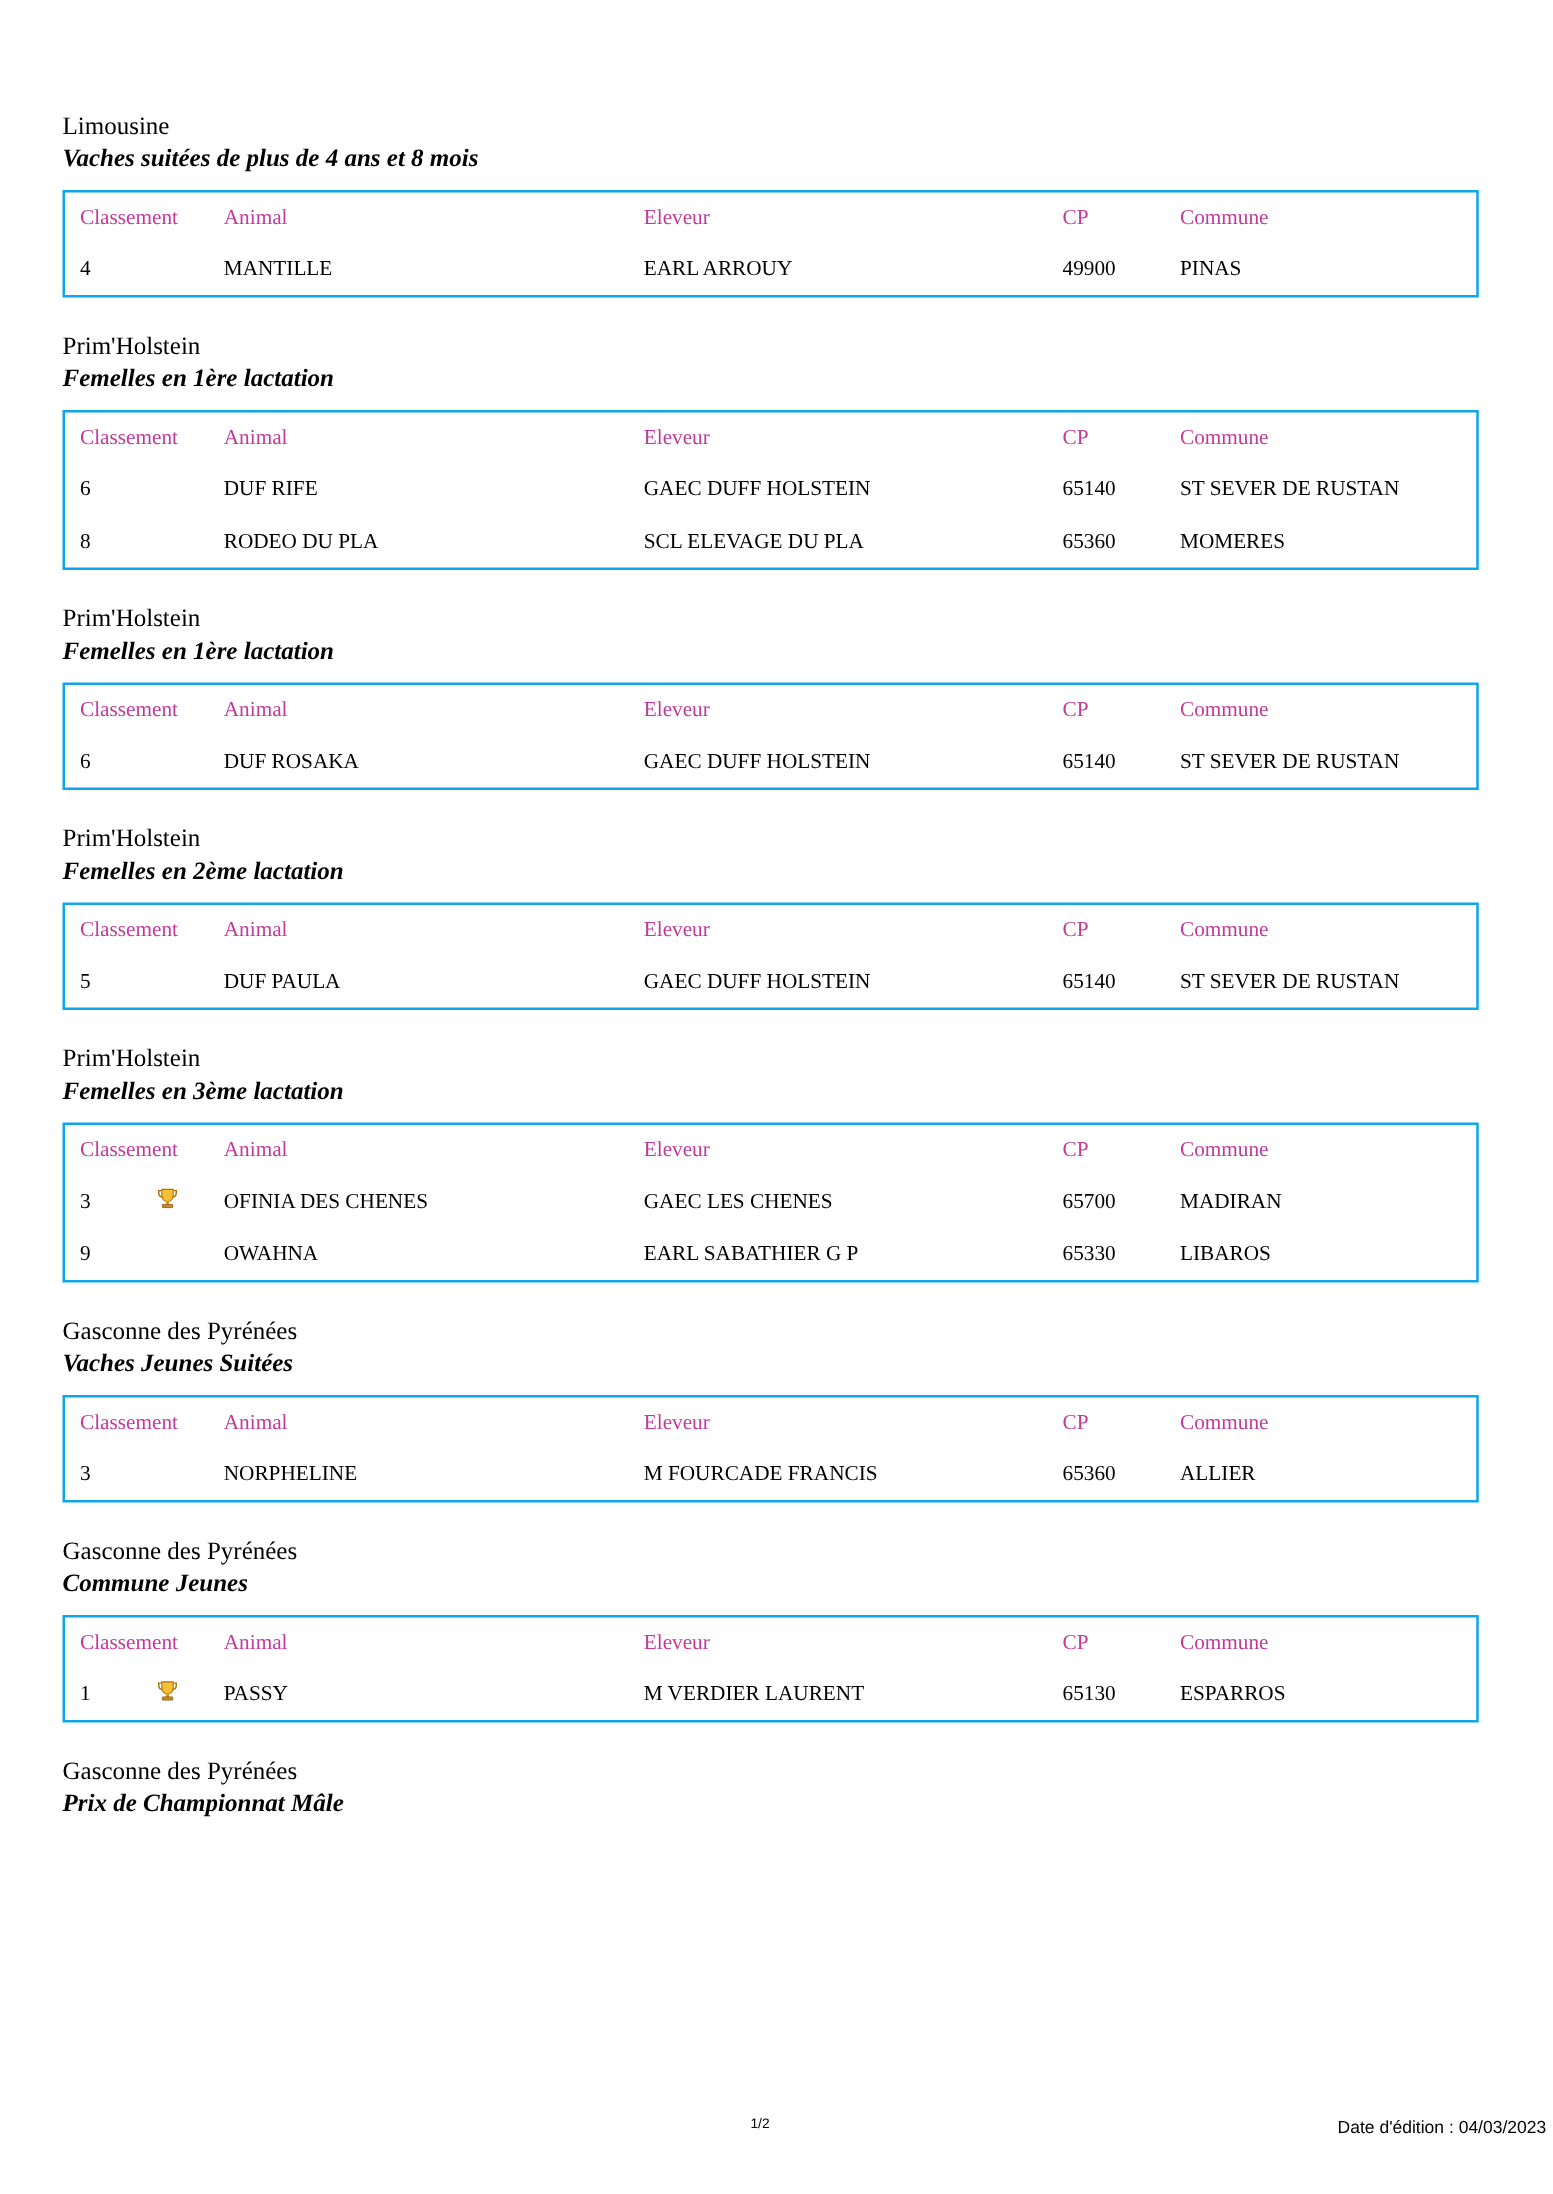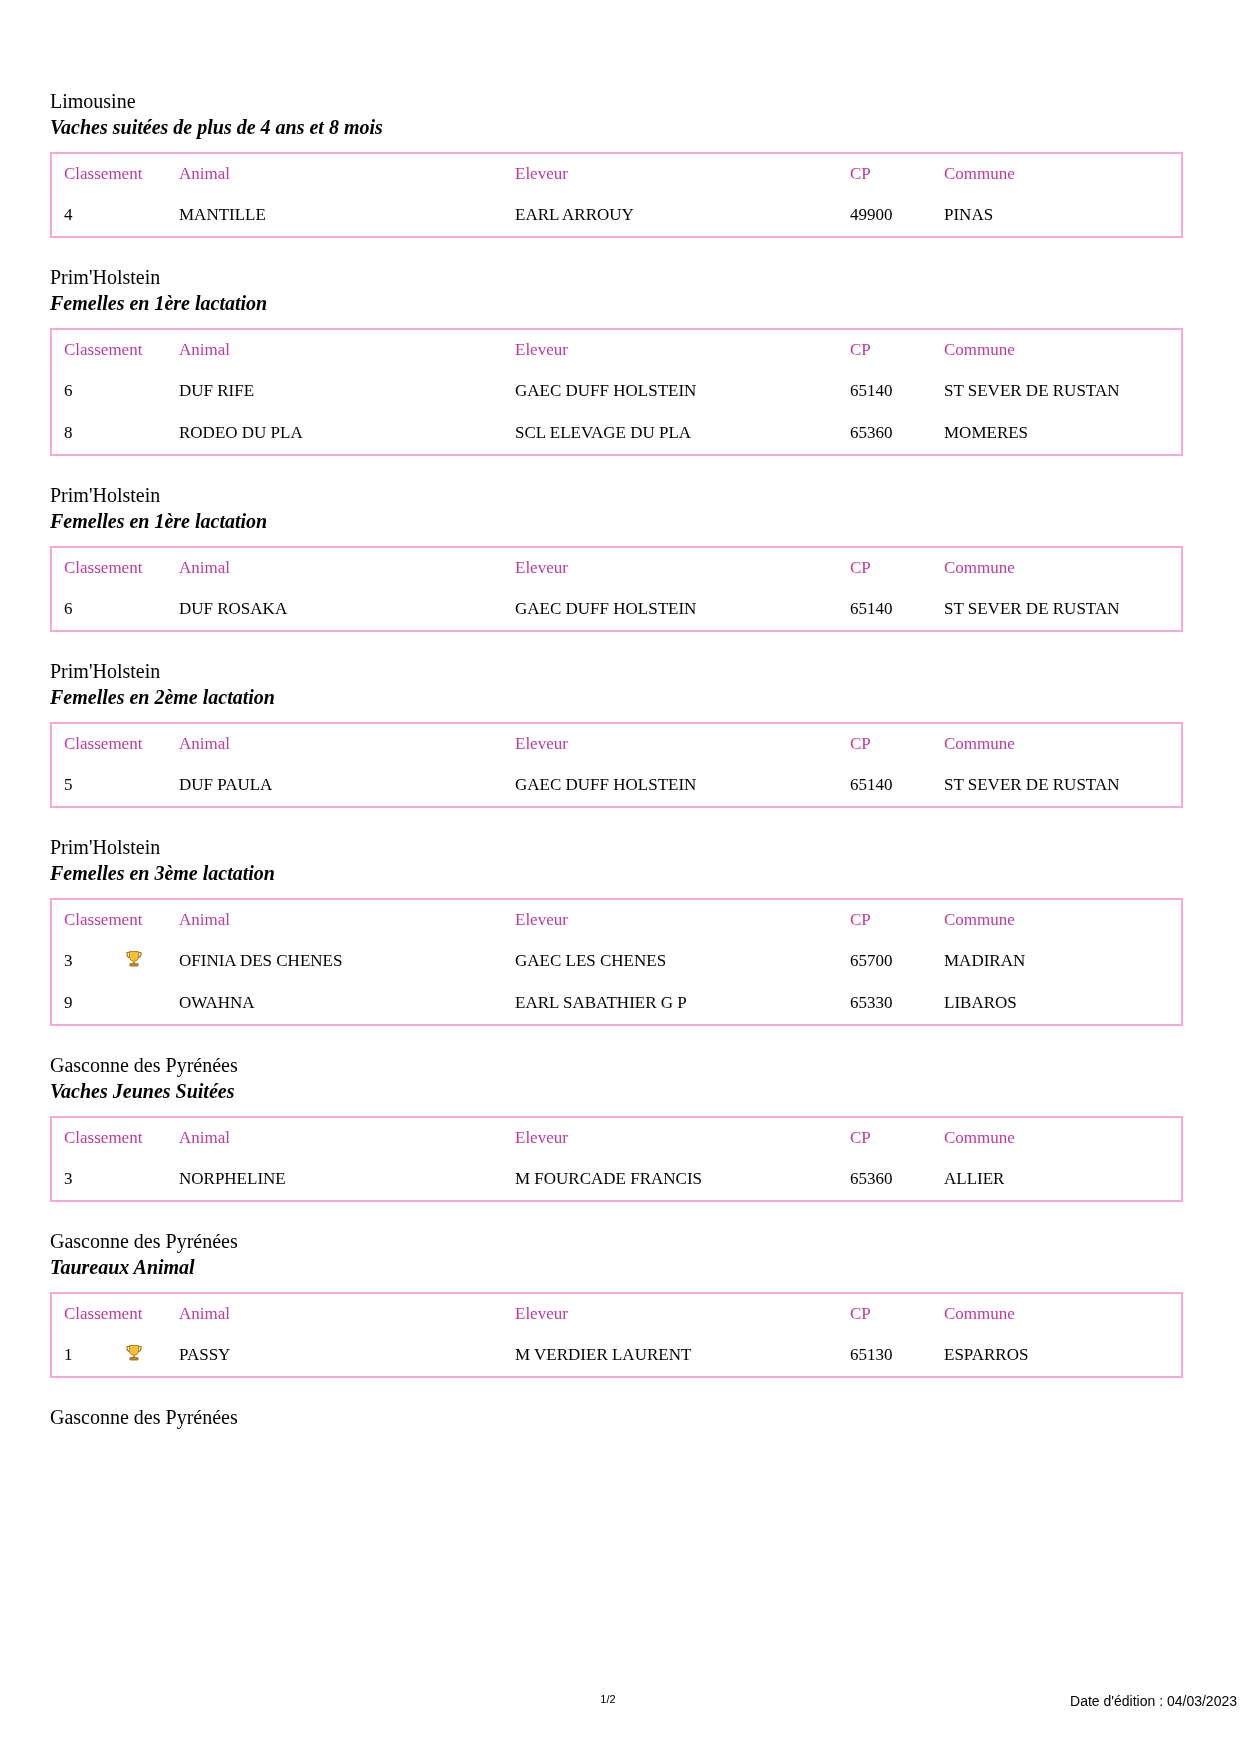--- a/index.html
+++ b/index.html
@@ -8,21 +8,21 @@
     width: 1242px; height: 1755px;
     position: relative;
     overflow: hidden;
     font-family: "Liberation Serif", serif;
     color: #000000;
   }
   .content { padding: 88px 59px 0 50px; }
   .section { margin-bottom: 26px; }
   .breed-heading { font-size: 20px; line-height: 26px; font-weight: normal; }
   .category-heading { font-size: 20px; line-height: 26px; font-weight: bold; font-style: italic; margin-bottom: 12px; }
-  .rtable { width: 1133px; border: 2px solid #f9a8d4; background: #ffffff; }
+  .rtable { width: 1133px; border: 2px solid #0ea5e9; background: #ffffff; }
   .thead {
     display: grid;
     grid-template-columns: 127px 336px 335px 94px 1fr;
     height: 40px; align-items: center;
     color: #C13A9B; font-size: 17px;
   }
   .thead .th:first-child { padding-left: 12px; }
   .trow {
     display: grid;
     grid-template-columns: 72px 55px 336px 335px 94px 1fr;
@@ -283,21 +283,21 @@
     <div>M FOURCADE FRANCIS</div>
     <div>65360</div>
     <div>ALLIER</div>
   </div>
 </div>
     </div>
   </section>
 
   <section class="section">
     <h2 class="breed-heading">Gasconne des Pyrénées</h2>
-    <h3 class="category-heading">Taureaux Animal</h3>
+    <h3 class="category-heading">Commune Jeunes</h3>
     <div class="rtable">
       <div class="thead">
         <div class="th">Classement</div>
         <div class="th">Animal</div>
         <div class="th">Eleveur</div>
         <div class="th">CP</div>
         <div class="th">Commune</div>
       </div>
       <div>
   <div class="trow">
@@ -317,18 +317,19 @@
     <div>M VERDIER LAURENT</div>
     <div>65130</div>
     <div>ESPARROS</div>
   </div>
 </div>
     </div>
   </section>
 
   <section class="section">
     <h2 class="breed-heading">Gasconne des Pyrénées</h2>
+    <h3 class="category-heading">Prix de Championnat Mâle</h3>
 
   </section>
 </main>
 
 <div class="footer-pagenum">1/2</div>
 <div class="footer-edition">Date d'édition : 04/03/2023</div>
 
 </body></html>

